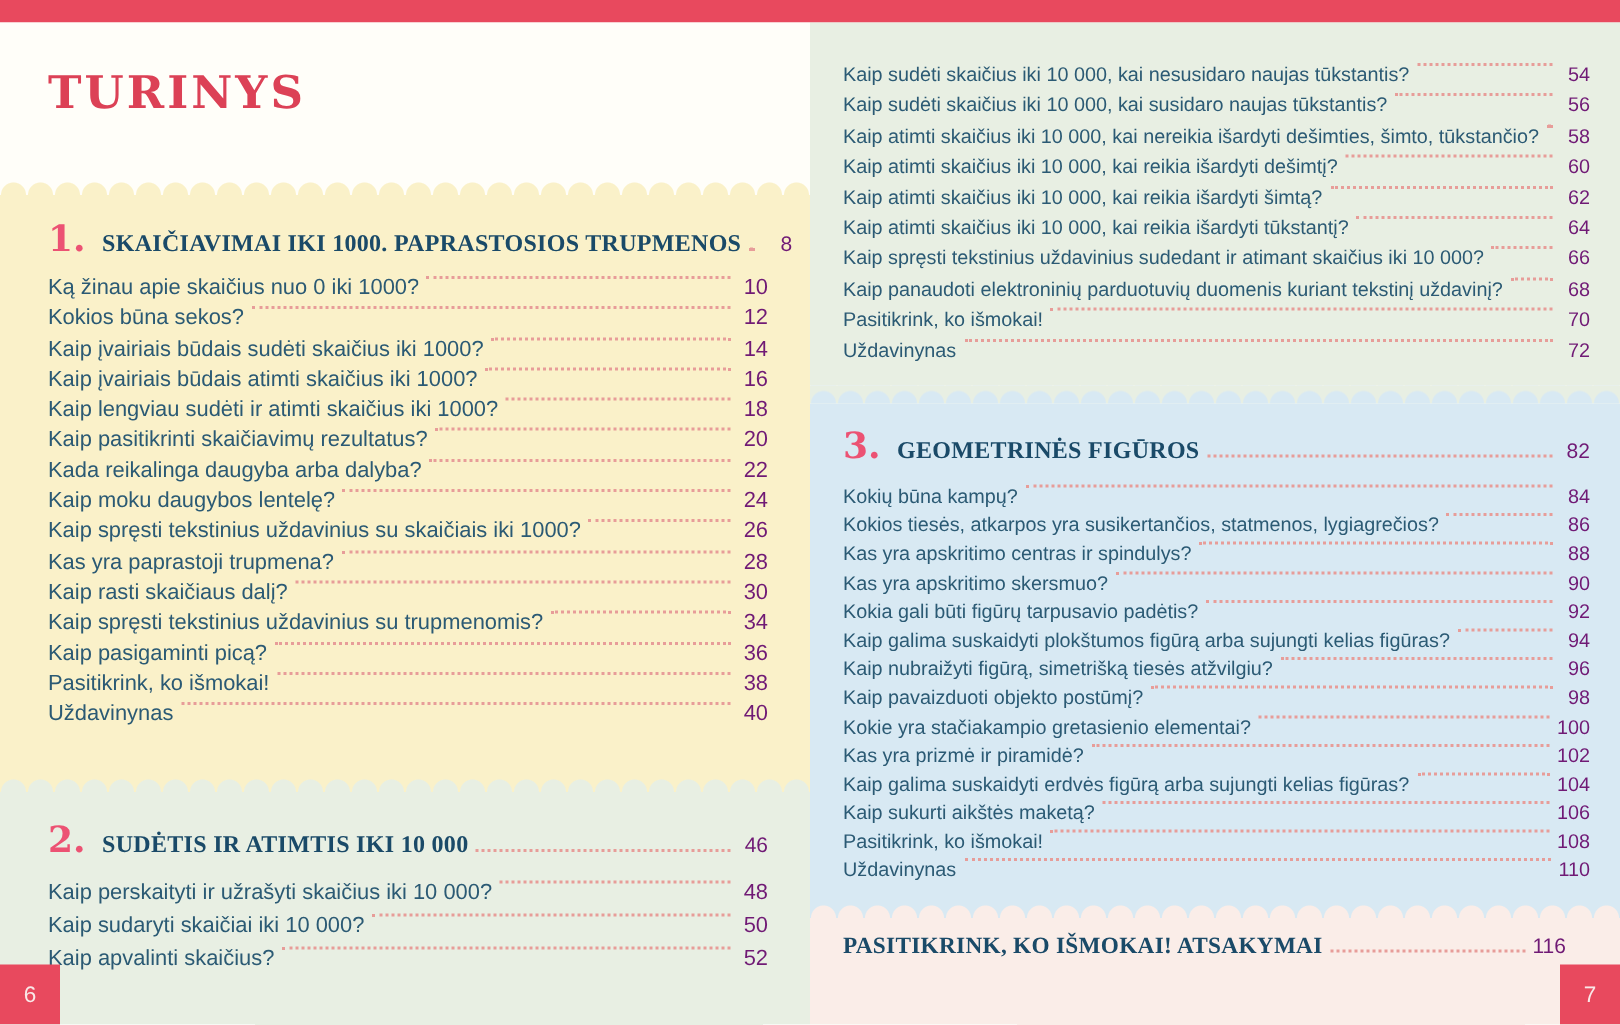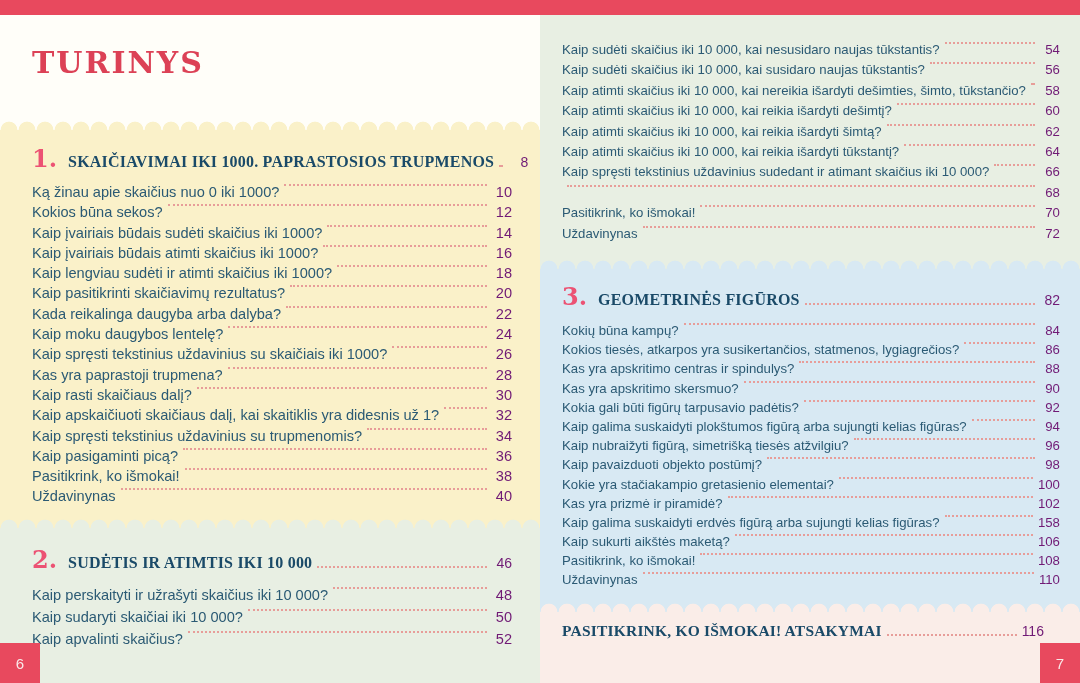--- a/index.html
+++ b/index.html
@@ -173,25 +173,20 @@
               <span class="dots"></span>
               <span class="pg">28</span>
             </div>
 
             <div class="entry">
               <span class="lbl">Kaip rasti skaičiaus dalį?</span>
               <span class="dots"></span>
               <span class="pg">30</span>
             </div>
 
-            <div class="entry">
-              <span class="lbl">Kaip apskaičiuoti skaičiaus dalį, kai skaitiklis yra didesnis už 1?</span>
-              <span class="dots"></span>
-              <span class="pg">32</span>
-            </div>
 
             <div class="entry">
               <span class="lbl">Kaip spręsti tekstinius uždavinius su trupmenomis?</span>
               <span class="dots"></span>
               <span class="pg">34</span>
             </div>
 
             <div class="entry">
               <span class="lbl">Kaip pasigaminti picą?</span>
               <span class="dots"></span>
@@ -290,20 +285,21 @@
               <span class="pg">64</span>
             </div>
 
             <div class="entry">
               <span class="lbl">Kaip spręsti tekstinius uždavinius sudedant ir atimant skaičius iki 10 000?</span>
               <span class="dots"></span>
               <span class="pg">66</span>
             </div>
 
             <div class="entry">
+              <span class="lbl">Kaip panaudoti elektroninių parduotuvių duomenis kuriant tekstinį uždavinį?</span>
               <span class="dots"></span>
               <span class="pg">68</span>
             </div>
 
             <div class="entry">
               <span class="lbl">Pasitikrink, ko išmokai!</span>
               <span class="dots"></span>
               <span class="pg">70</span>
             </div>
 
@@ -383,21 +379,21 @@
 
             <div class="entry">
               <span class="lbl">Kas yra prizmė ir piramidė?</span>
               <span class="dots"></span>
               <span class="pg">102</span>
             </div>
 
             <div class="entry">
               <span class="lbl">Kaip galima suskaidyti erdvės figūrą arba sujungti kelias figūras?</span>
               <span class="dots"></span>
-              <span class="pg">158</span>
+              <span class="pg">104</span>
             </div>
 
             <div class="entry">
               <span class="lbl">Kaip sukurti aikštės maketą?</span>
               <span class="dots"></span>
               <span class="pg">106</span>
             </div>
 
             <div class="entry">
               <span class="lbl">Pasitikrink, ko išmokai!</span>

